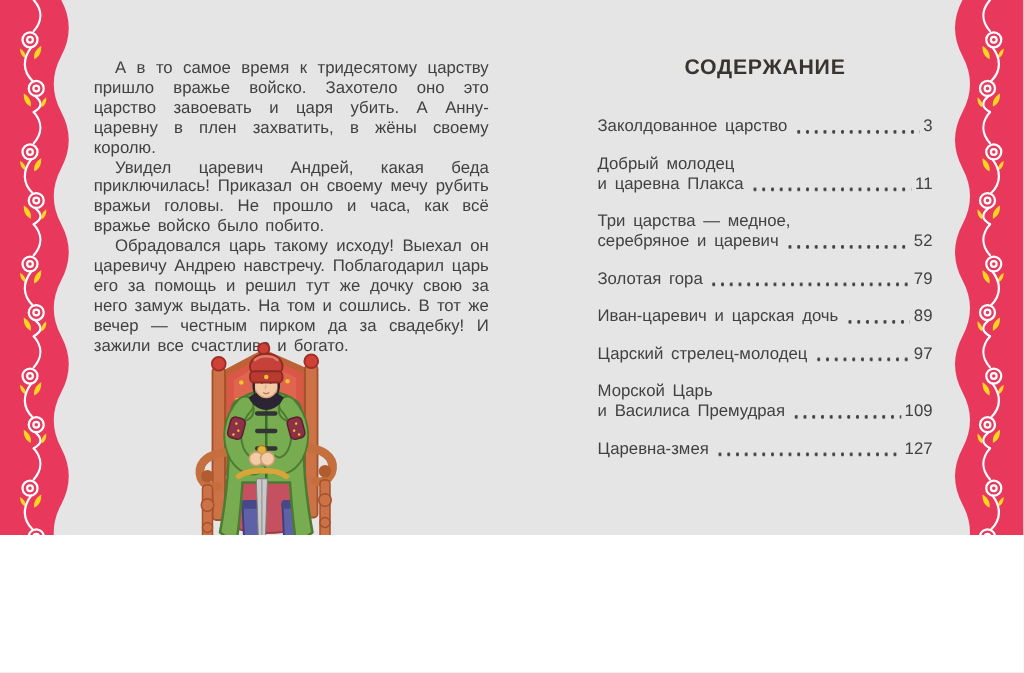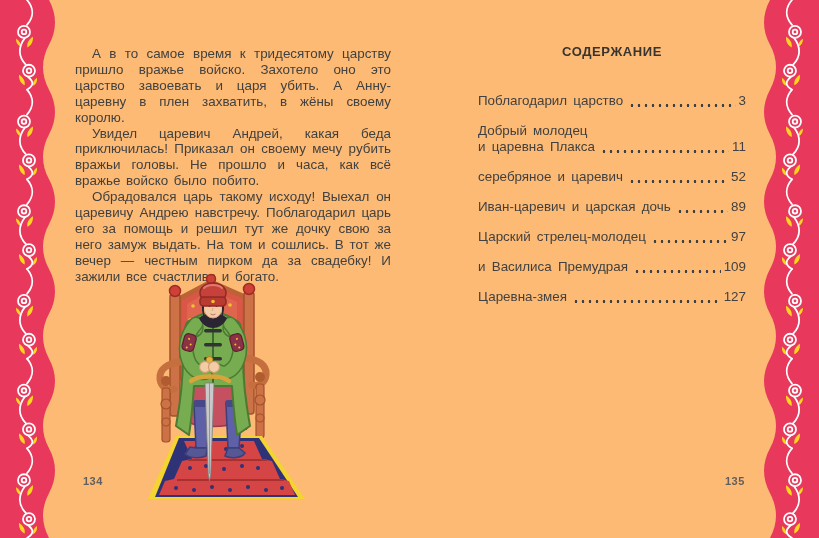--- a/index.html
+++ b/index.html
@@ -6,21 +6,21 @@
     --border-color:#e8395c;
     --vine-color:#ffffff;
     --drop-color:#ffd61f;
     --body-text:#414141;
     --heading-text:#383430;
     --page-number:#5f5f5f;
   }
   *{box-sizing:border-box;margin:0;padding:0;}
   html,body{background:#fff;}
   body{font-family:"Liberation Sans","DejaVu Sans",sans-serif;}
-  .spread{position:relative;width:819px;height:538px;background:#fdba74;overflow:hidden;}
+  .spread{position:relative;width:819px;height:428px;background:#e5e5e5;overflow:hidden;}
 
   
   .border{position:absolute;top:0;width:62px;height:538px;}
   .border.left{left:0;}
   .border.right{right:0;transform:scaleX(-1);}
   .band{fill:var(--border-color,#e8395c);}
   .vine{fill:none;stroke:var(--vine-color,#fff);stroke-width:1.8;stroke-linecap:round;}
   .drop{fill:var(--drop-color,#ffd61f);}
 
   
@@ -31,21 +31,21 @@
   
   .pagenum{position:absolute;top:475px;font-size:11px;color:var(--page-number);letter-spacing:0.5px;font-weight:bold;}
   .pagenum.l{left:83px;}
   .pagenum.r{left:725px;}
 
   
   .illustration{position:absolute;left:146px;top:268px;}
 
   
   .toc-heading{position:absolute;left:478px;top:44px;width:268px;text-align:center;
-               font-size:13px;font-weight:bold;letter-spacing:0.6px;color:var(--heading-text);}
+               font-size:17px;font-weight:bold;letter-spacing:0.6px;color:var(--heading-text);}
   .toc-list{position:absolute;left:478px;top:93px;width:268px;color:var(--body-text);
             font-size:13.4px;line-height:16px;}
   .toc-entry{margin-bottom:14px;}
   .toc-line{display:flex;align-items:baseline;word-spacing:2.5px;}
   .toc-title{white-space:nowrap;}
   .toc-dots{flex:1 1 auto;height:3px;margin:0 3px 2px 7px;align-self:flex-end;
             background-image:radial-gradient(circle at 2px 1.5px, var(--body-text) 1.25px, transparent 1.55px);
             background-size:7px 3px;background-repeat:repeat-x;background-position:left bottom;}
   .toc-page{white-space:nowrap;word-spacing:normal;}
 </style>
@@ -220,58 +220,71 @@
     </svg>
   </div>
 
   <div class="pagenum l">134</div>
   <div class="pagenum r">135</div>
 
   <div class="toc-heading">СОДЕРЖАНИЕ</div>
   <div class="toc-list">
       <div class="toc-entry">
         <div class="toc-line">
-          <span class="toc-title">Поблагодарил царство</span>
+          <span class="toc-title">Заколдованное царство</span>
           <span class="toc-dots"></span>
           <span class="toc-page">3</span>
         </div>
       </div>
       <div class="toc-entry">
         <div class="toc-line">
           <span class="toc-title">Добрый молодец</span>
         </div>
         <div class="toc-line">
           <span class="toc-title">и царевна Плакса</span>
           <span class="toc-dots"></span>
           <span class="toc-page">11</span>
         </div>
       </div>
       <div class="toc-entry">
         <div class="toc-line">
+          <span class="toc-title">Три царства — медное,</span>
+        </div>
+        <div class="toc-line">
           <span class="toc-title">серебряное и царевич</span>
           <span class="toc-dots"></span>
           <span class="toc-page">52</span>
         </div>
       </div>
       <div class="toc-entry">
         <div class="toc-line">
+          <span class="toc-title">Золотая гора</span>
+          <span class="toc-dots"></span>
+          <span class="toc-page">79</span>
+        </div>
+      </div>
+      <div class="toc-entry">
+        <div class="toc-line">
           <span class="toc-title">Иван-царевич и царская дочь</span>
           <span class="toc-dots"></span>
           <span class="toc-page">89</span>
         </div>
       </div>
       <div class="toc-entry">
         <div class="toc-line">
           <span class="toc-title">Царский стрелец-молодец</span>
           <span class="toc-dots"></span>
           <span class="toc-page">97</span>
         </div>
       </div>
       <div class="toc-entry">
         <div class="toc-line">
+          <span class="toc-title">Морской Царь</span>
+        </div>
+        <div class="toc-line">
           <span class="toc-title">и Василиса Премудрая</span>
           <span class="toc-dots"></span>
           <span class="toc-page">109</span>
         </div>
       </div>
       <div class="toc-entry">
         <div class="toc-line">
           <span class="toc-title">Царевна-змея</span>
           <span class="toc-dots"></span>
           <span class="toc-page">127</span>

